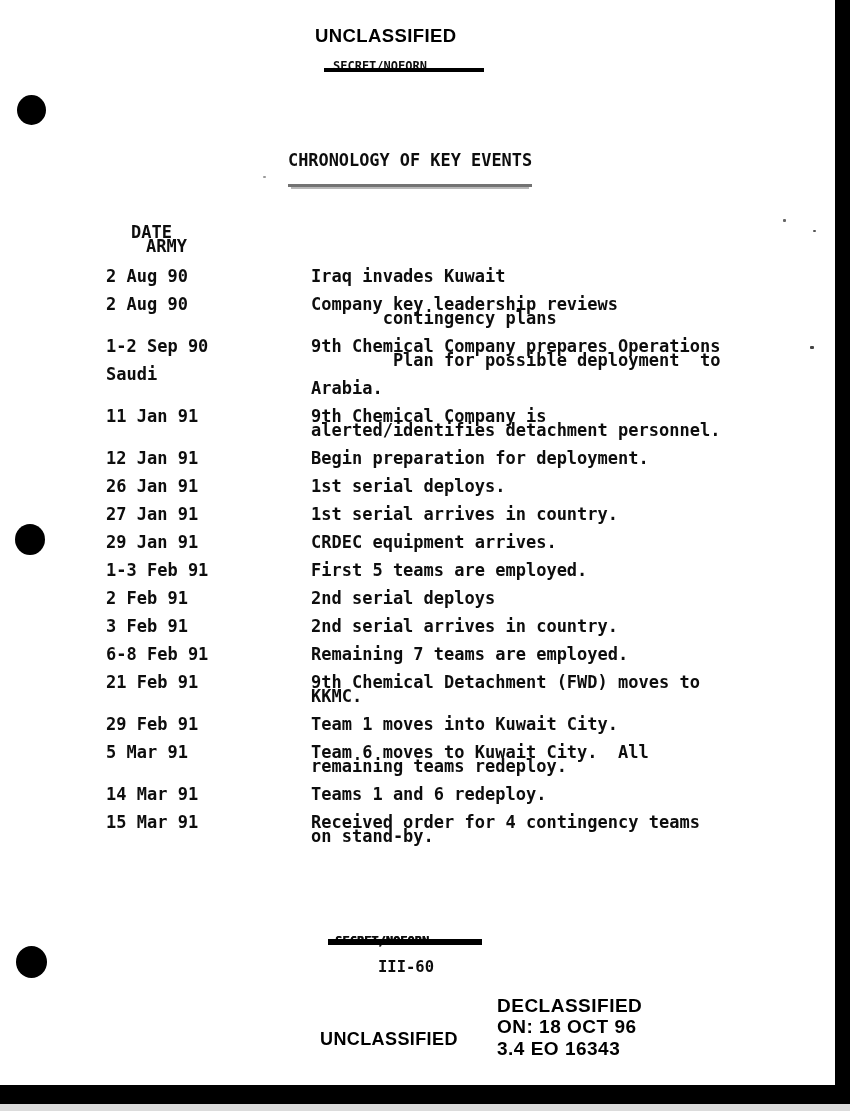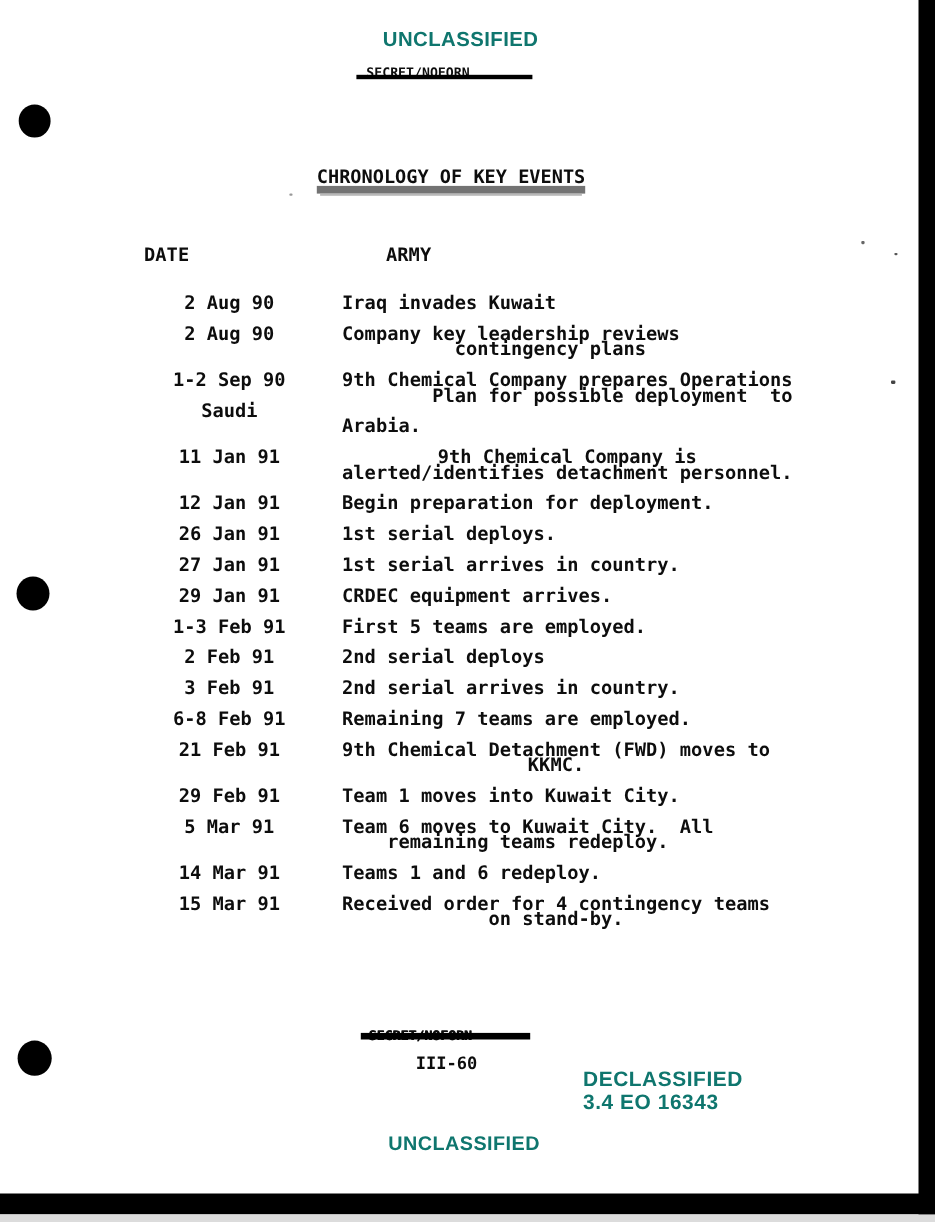--- a/index.html
+++ b/index.html
@@ -18,45 +18,45 @@
   .hole{position:absolute;background:#000;border-radius:50%;}
   .hole.h1{left:17px;top:95px;width:29px;height:30px;}
   .hole.h2{left:15px;top:524px;width:30px;height:31px;}
   .hole.h3{left:16px;top:946px;width:31px;height:32px;}
   .speck{position:absolute;border-radius:1px;}
   .sp1{left:263px;top:176px;width:3px;height:2px;background:#999;}
   .sp2{left:783px;top:219px;width:3px;height:3px;background:#666;}
   .sp3{left:810px;top:346px;width:4px;height:3px;background:#444;}
   .sp4{left:813px;top:230px;width:3px;height:2px;background:#555;}
   
-  .sans{font-family:"Liberation Sans", sans-serif;font-weight:bold;color:#0f766e;margin-left:33px;}
+  .sans{font-family:"Liberation Sans", sans-serif;font-weight:bold;color:#000000;}
   .uncl-top{position:absolute;left:315px;top:25px;font-size:18.5px;letter-spacing:0.4px;}
   .uncl-bottom{position:absolute;left:320px;top:1029px;font-size:18px;letter-spacing:0.4px;}
-  .stamp{position:absolute;left:497px;top:971px;font-size:19px;line-height:21.3px;letter-spacing:0.5px;}
+  .stamp{position:absolute;left:497px;top:995px;font-size:19px;line-height:21.3px;letter-spacing:0.5px;}
   
   .secret{position:absolute;font-size:12px;font-weight:bold;line-height:16px;white-space:pre;}
   .secret-top{left:333px;top:58px;}
   .secret-bottom{left:335px;top:933px;text-shadow:0.6px 0 0 #000;}
   .strike{position:absolute;background:#000;}
   .strike-top{left:324px;top:68px;width:160px;height:4px;}
   .strike-bottom{left:328px;top:939px;width:154px;height:5.5px;}
   
   .mono{font-size:17px;font-weight:bold;line-height:14px;white-space:pre;}
   .doc-title{
     position:absolute;left:288px;top:153px;
     font-size:16.9px;font-weight:bold;line-height:15px;white-space:pre;
-    border-bottom:7px solid #737373;padding-bottom:1px;
+    border-bottom:3px solid #737373;padding-bottom:16px;
     box-shadow:0 5px 0 -3px rgba(0,0,0,0.28);
   }
   .para{position:absolute;left:106px;top:182px;}
-  .tbl-header{position:absolute;left:106px;top:225px;display:flex;}
+  .tbl-header{position:absolute;left:106px;top:225px;display:flex;flex-direction:column;}
   .tbl-header .hd-date{width:205px;flex:none;padding-left:25px;box-sizing:border-box;}
   .tbl-header .hd-event{padding-left:40px;}
   .rows{position:absolute;left:106px;top:255px;}
-  .row{display:flex;margin-top:14px;text-align:center;}
+  .row{display:flex;margin-top:14px;}
   .row.tight{margin-top:0;}
   .cell-date{width:205px;flex:none;}
   .page-num{position:absolute;left:378px;top:960px;font-size:15.5px;font-weight:bold;line-height:14px;white-space:pre;}
 </style>
 </head>
 <body>
 
 <div class="page">
 
   <div class="edge-bar-right"></div>
@@ -81,17 +81,18 @@
     <div class="hd-event">ARMY</div>
   </div>
 
   <div class="rows mono"><div class="row"><span class="cell-date">2 Aug 90</span><div class="cell-event"><div class="line">Iraq invades Kuwait</div></div></div><div class="row"><span class="cell-date">2 Aug 90</span><div class="cell-event"><div class="line">Company key leadership reviews</div><div class="line">       contingency plans</div></div></div><div class="row"><span class="cell-date">1-2 Sep 90</span><div class="cell-event"><div class="line">9th Chemical Company prepares Operations</div><div class="line">        Plan for possible deployment  to</div></div></div><div class="row tight"><span class="cell-date">Saudi</span><div class="cell-event"></div></div><div class="row tight"><span class="cell-date"></span><div class="cell-event"><div class="line">Arabia.</div></div></div><div class="row"><span class="cell-date">11 Jan 91</span><div class="cell-event"><div class="line">9th Chemical Company is</div><div class="line">alerted/identifies detachment personnel.</div></div></div><div class="row"><span class="cell-date">12 Jan 91</span><div class="cell-event"><div class="line">Begin preparation for deployment.</div></div></div><div class="row"><span class="cell-date">26 Jan 91</span><div class="cell-event"><div class="line">1st serial deploys.</div></div></div><div class="row"><span class="cell-date">27 Jan 91</span><div class="cell-event"><div class="line">1st serial arrives in country.</div></div></div><div class="row"><span class="cell-date">29 Jan 91</span><div class="cell-event"><div class="line">CRDEC equipment arrives.</div></div></div><div class="row"><span class="cell-date">1-3 Feb 91</span><div class="cell-event"><div class="line">First 5 teams are employed.</div></div></div><div class="row"><span class="cell-date">2 Feb 91</span><div class="cell-event"><div class="line">2nd serial deploys</div></div></div><div class="row"><span class="cell-date">3 Feb 91</span><div class="cell-event"><div class="line">2nd serial arrives in country.</div></div></div><div class="row"><span class="cell-date">6-8 Feb 91</span><div class="cell-event"><div class="line">Remaining 7 teams are employed.</div></div></div><div class="row"><span class="cell-date">21 Feb 91</span><div class="cell-event"><div class="line">9th Chemical Detachment (FWD) moves to</div><div class="line">KKMC.</div></div></div><div class="row"><span class="cell-date">29 Feb 91</span><div class="cell-event"><div class="line">Team 1 moves into Kuwait City.</div></div></div><div class="row"><span class="cell-date">5 Mar 91</span><div class="cell-event"><div class="line">Team 6 moves to Kuwait City.  All</div><div class="line">remaining teams redeploy.</div></div></div><div class="row"><span class="cell-date">14 Mar 91</span><div class="cell-event"><div class="line">Teams 1 and 6 redeploy.</div></div></div><div class="row"><span class="cell-date">15 Mar 91</span><div class="cell-event"><div class="line">Received order for 4 contingency teams</div><div class="line">on stand-by.</div></div></div></div>
 
   <div class="secret secret-bottom">SECRET/NOFORN</div>
   <div class="strike strike-bottom"></div>
   <div class="page-num">III-60</div>
   <div class="sans stamp">
       <div>DECLASSIFIED</div>
+      <div>ON: 18 OCT 96</div>
       <div>3.4 EO 16343</div>
     </div>
   <div class="sans uncl-bottom">UNCLASSIFIED</div>
 
 </div>
 
 </body></html>

